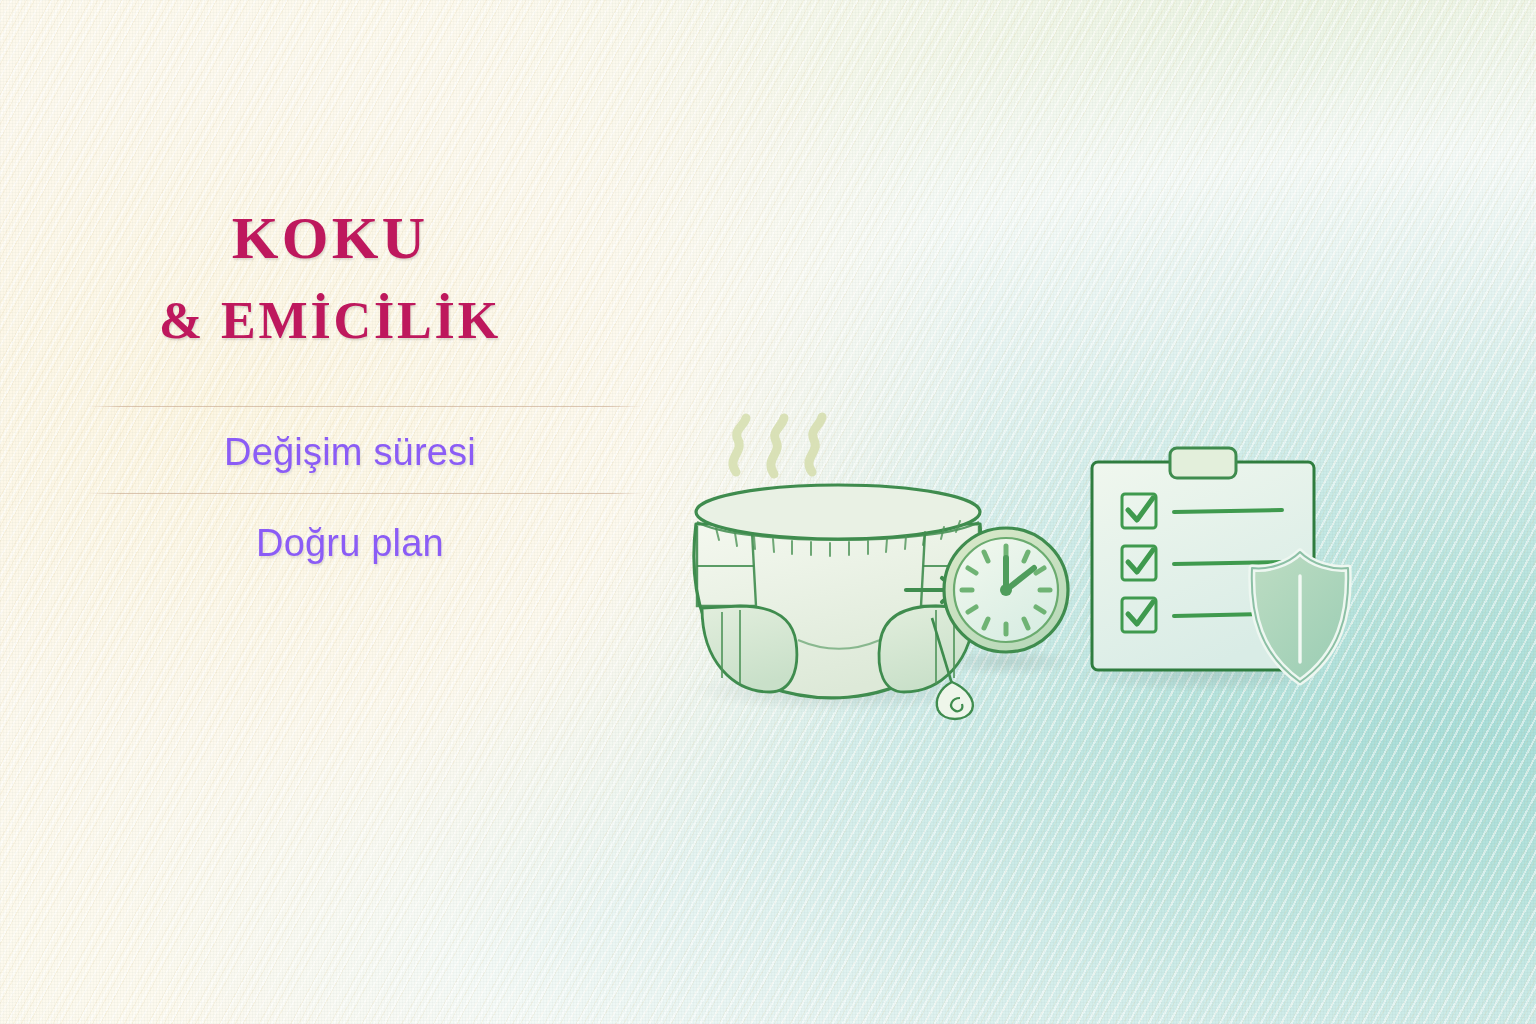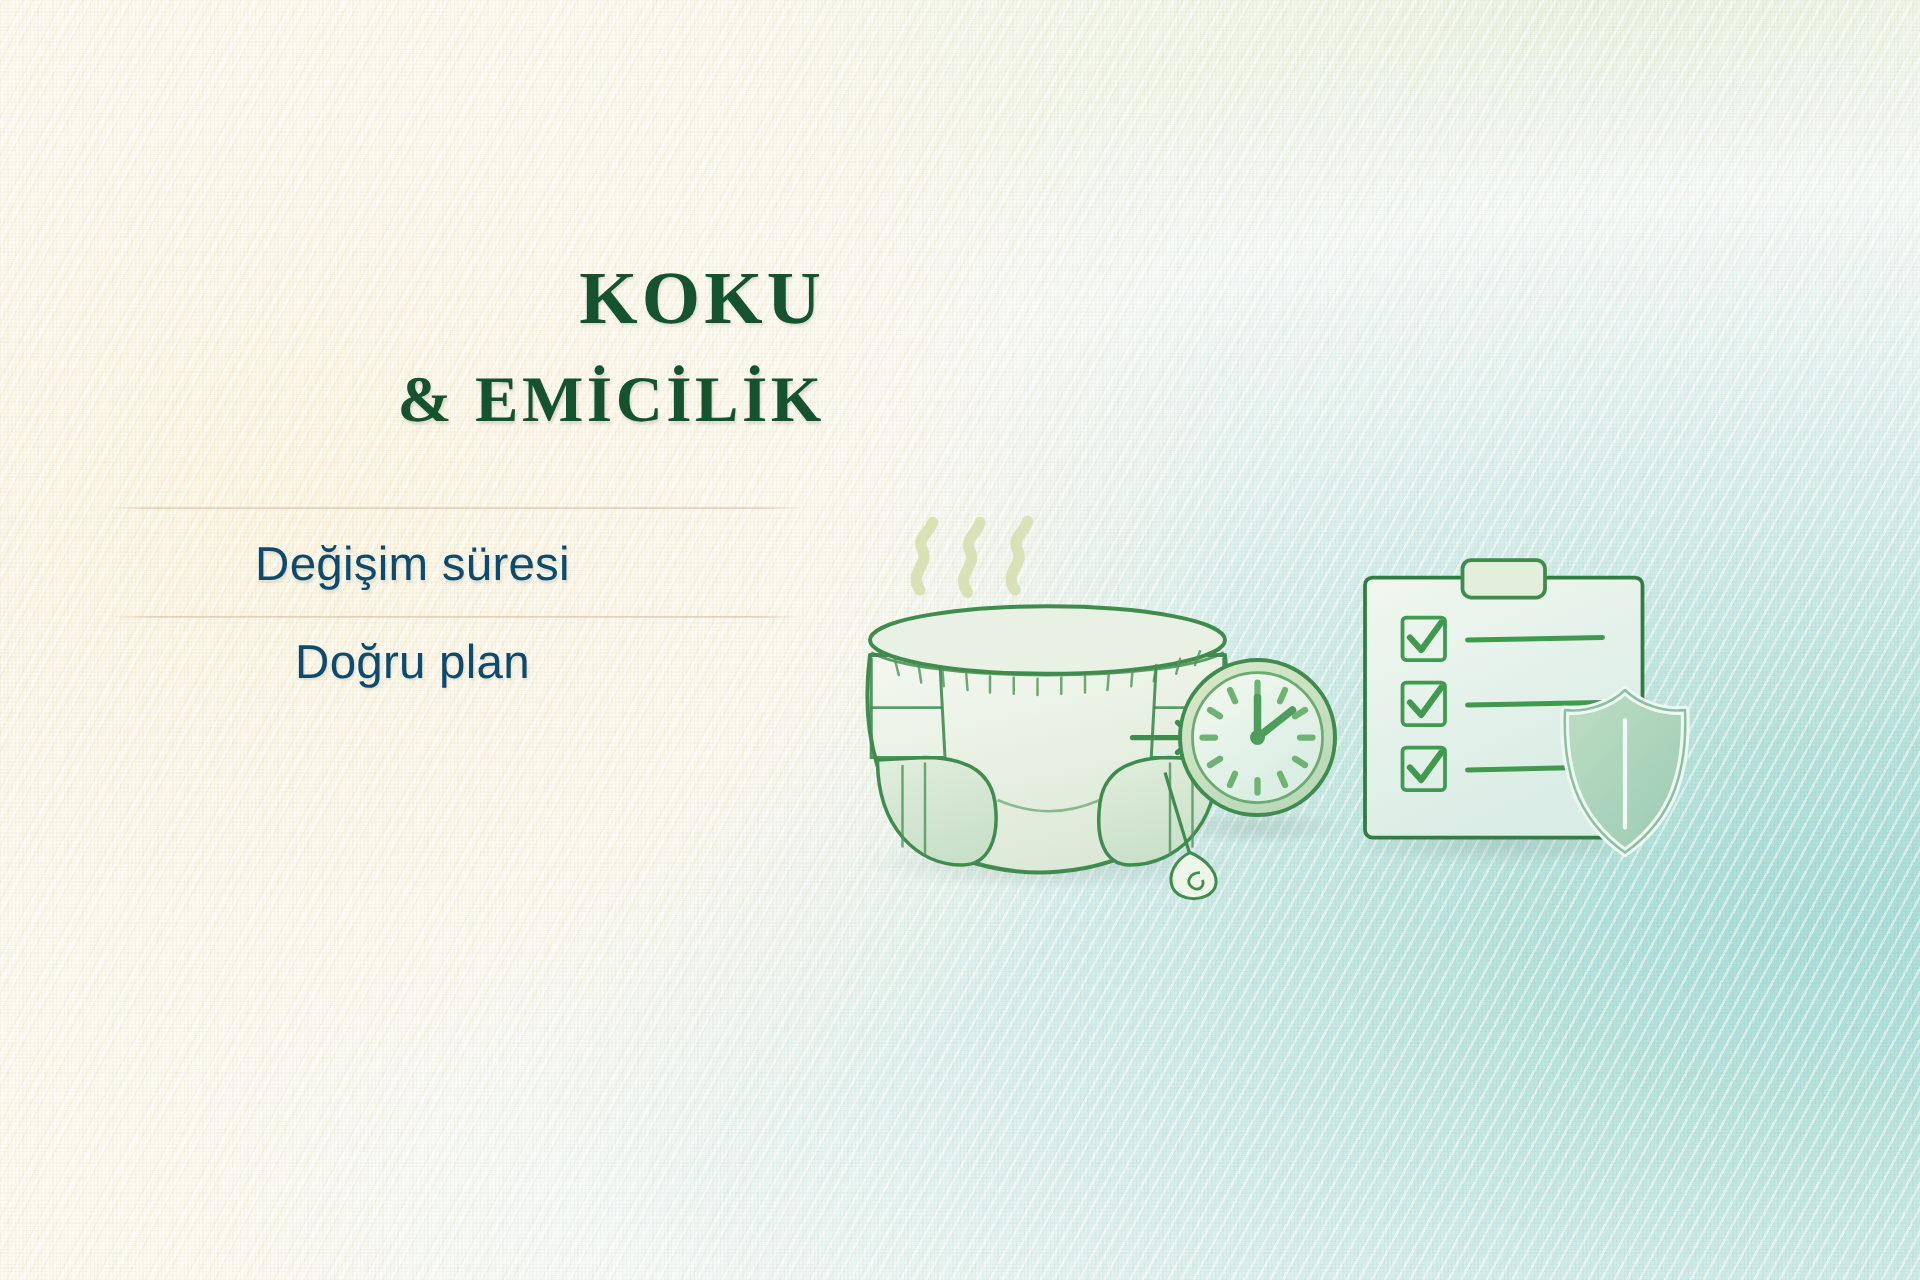--- a/index.html
+++ b/index.html
@@ -43,44 +43,45 @@
     mix-blend-mode:multiply;opacity:.75;
   }
   .bg-vignette{
     position:absolute;inset:0;
     background:radial-gradient(130% 120% at 50% 45%, rgba(255,255,255,0) 55%, rgba(150,160,150,0.07) 100%);
   }
 
   
   .text-block{position:absolute;left:0;top:0;width:660px;}
   .title{
-    position:absolute;left:0;width:660px;text-align:right;
+    position:absolute;left:0;width:660px;text-align:center;
     font-family:"Liberation Serif", serif;
-    color:#14532d;font-weight:700;letter-spacing:.055em;
+    color:#be185d;font-weight:700;letter-spacing:.055em;
     text-shadow:1px 2px 2px rgba(120,120,110,0.22);
   }
   .title-l1{top:206px;font-size:60px;line-height:64px;}
   .title-l2{top:289px;font-size:52px;line-height:64px;}
 
   .rule{
     position:absolute;left:87px;width:556px;height:1px;
     background:linear-gradient(90deg, rgba(198,166,140,0) 0%, rgba(198,166,140,.62) 6%, rgba(198,166,140,.62) 94%, rgba(198,166,140,0) 100%);
   }
   .rule-1{top:406px;}
   .rule-2{top:493px;}
 
   .sub{
     position:absolute;left:0;width:660px;text-align:center;
     font-family:"Liberation Sans", sans-serif;
-    color:#0c4a6e;font-weight:500;font-size:38px;line-height:44px;
+    color:#8b5cf6;font-weight:500;font-size:38px;line-height:44px;
     letter-spacing:.005em;
     text-shadow:1px 2px 2px rgba(120,120,110,0.18);
+    padding-left:20px;
   }
   .sub-1{top:430px;}
-  .sub-2{top:508px;}
+  .sub-2{top:521px;}
 
   
   .illus{position:absolute;left:640px;top:400px;width:780px;height:360px;}
   .illus svg{display:block;width:780px;height:360px;}
 </style>
 </head>
 <body>
 
 <div class="canvas">
 

